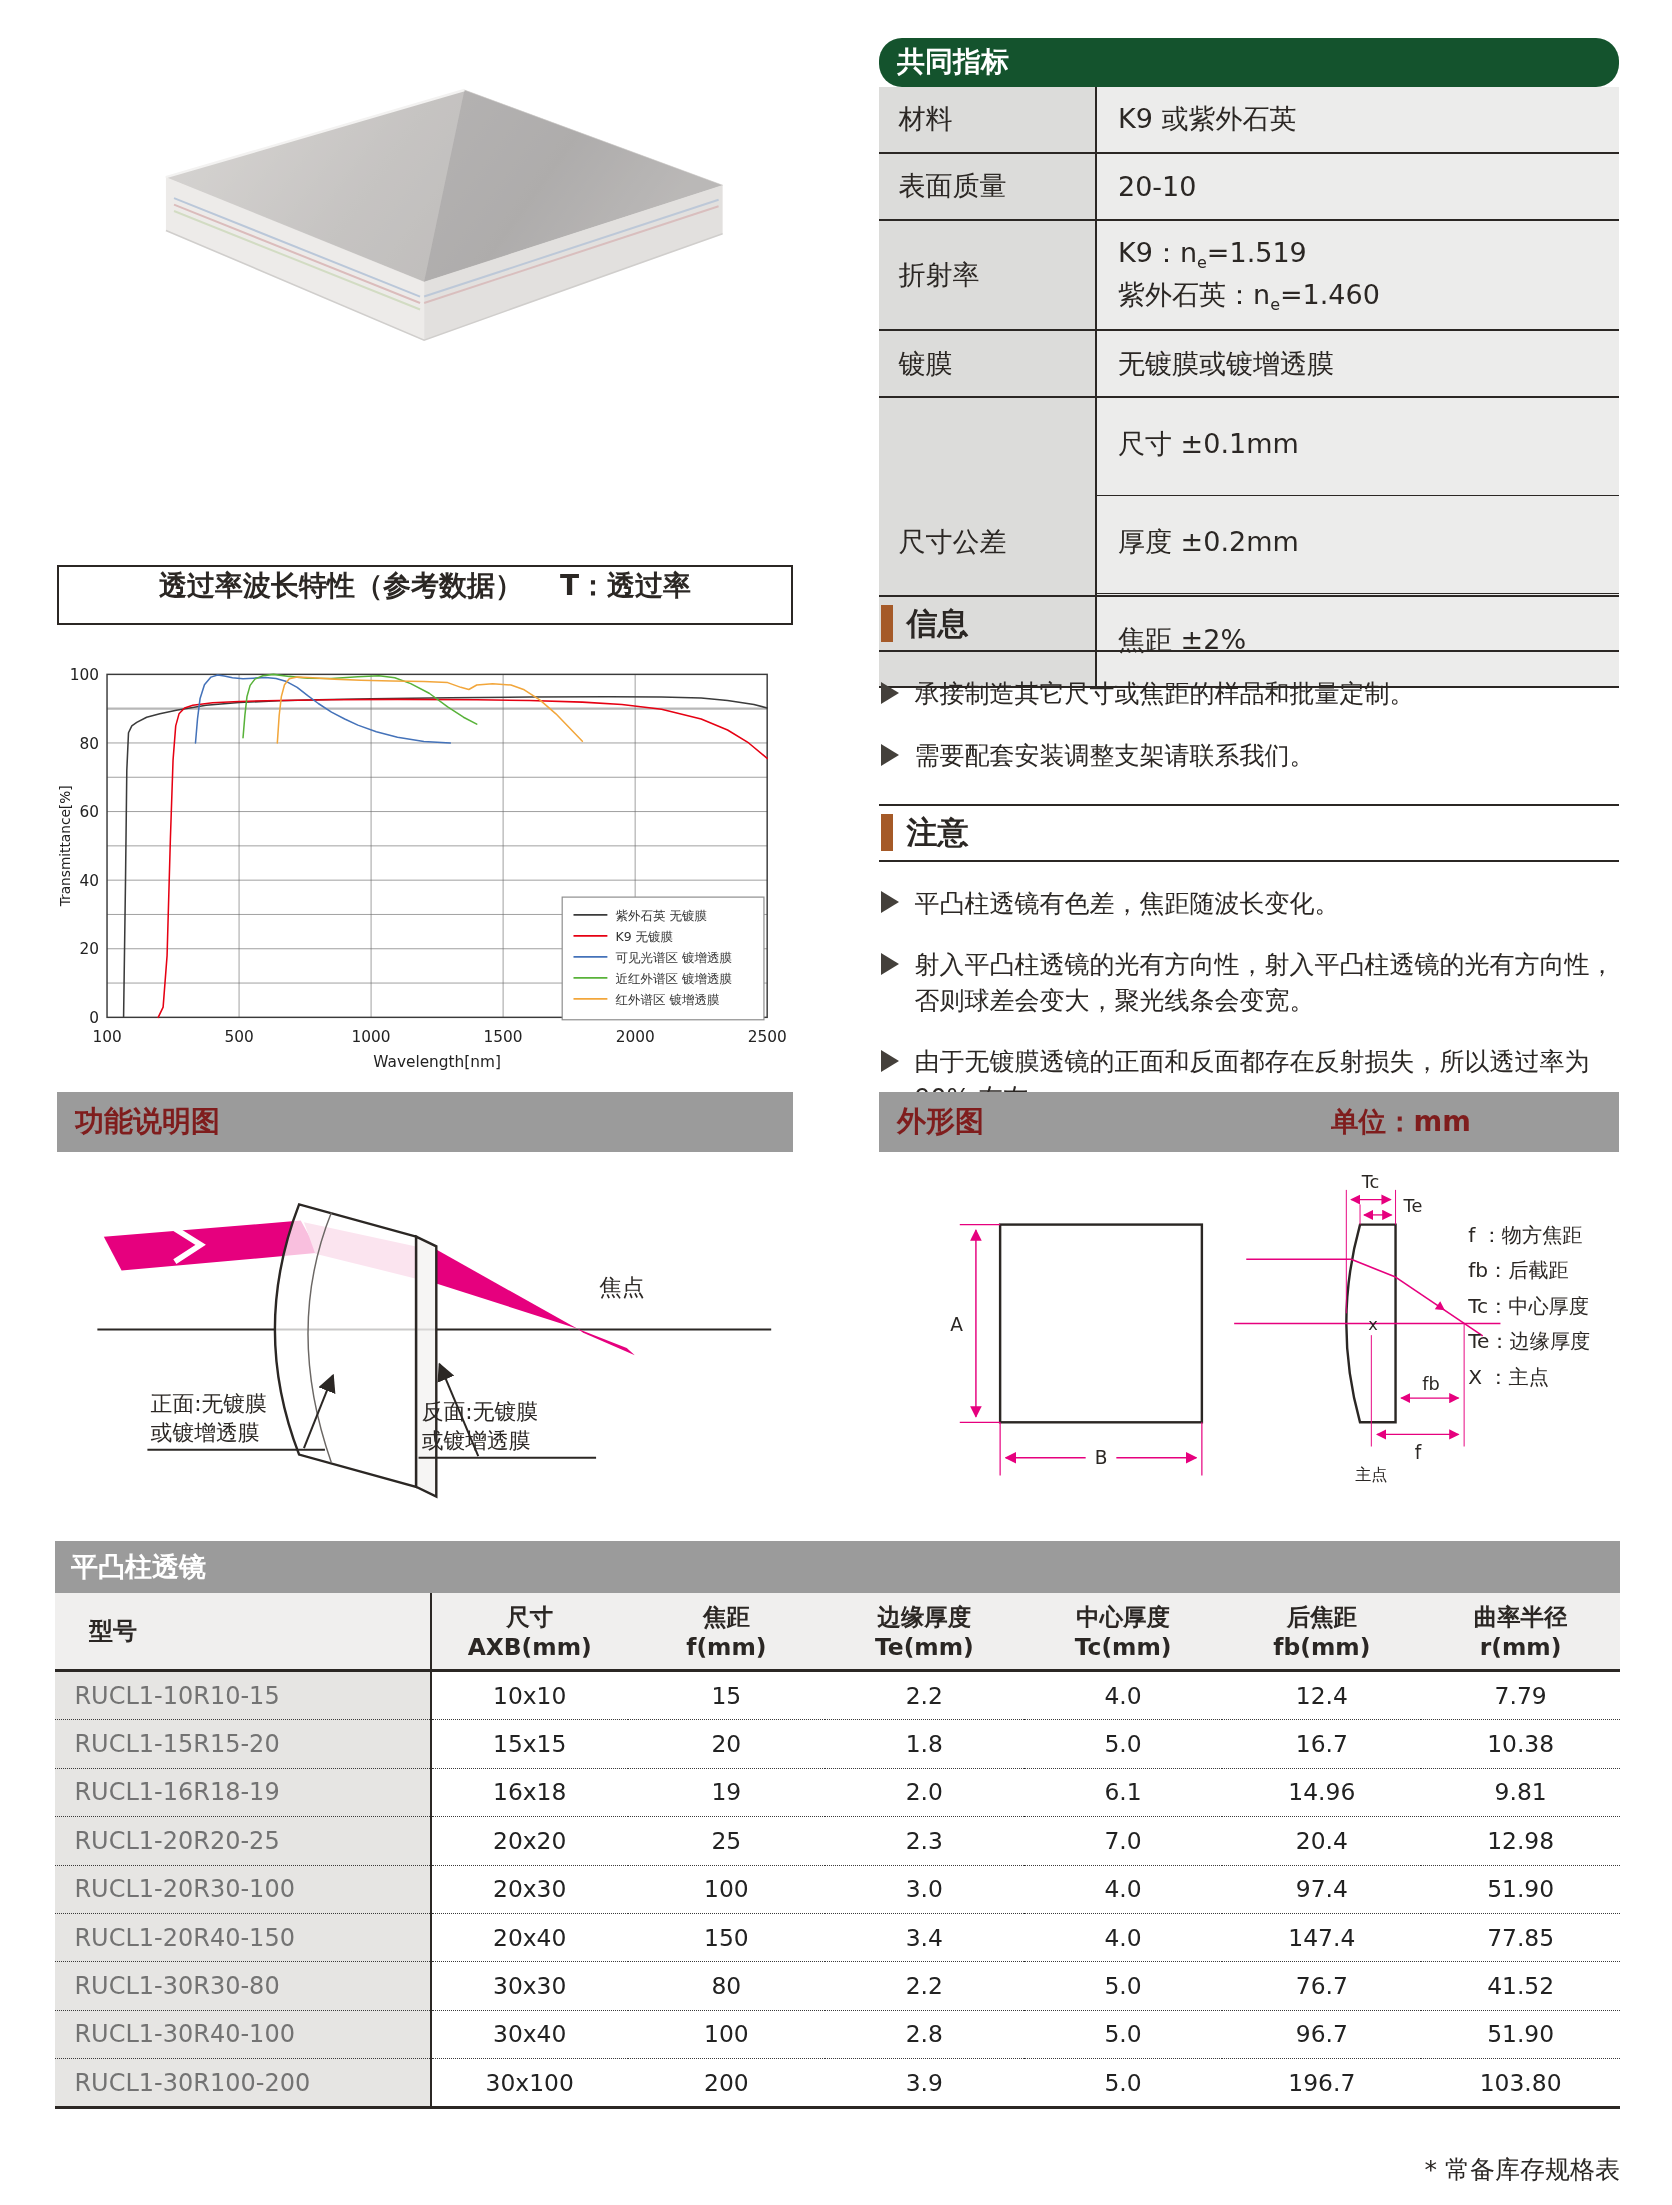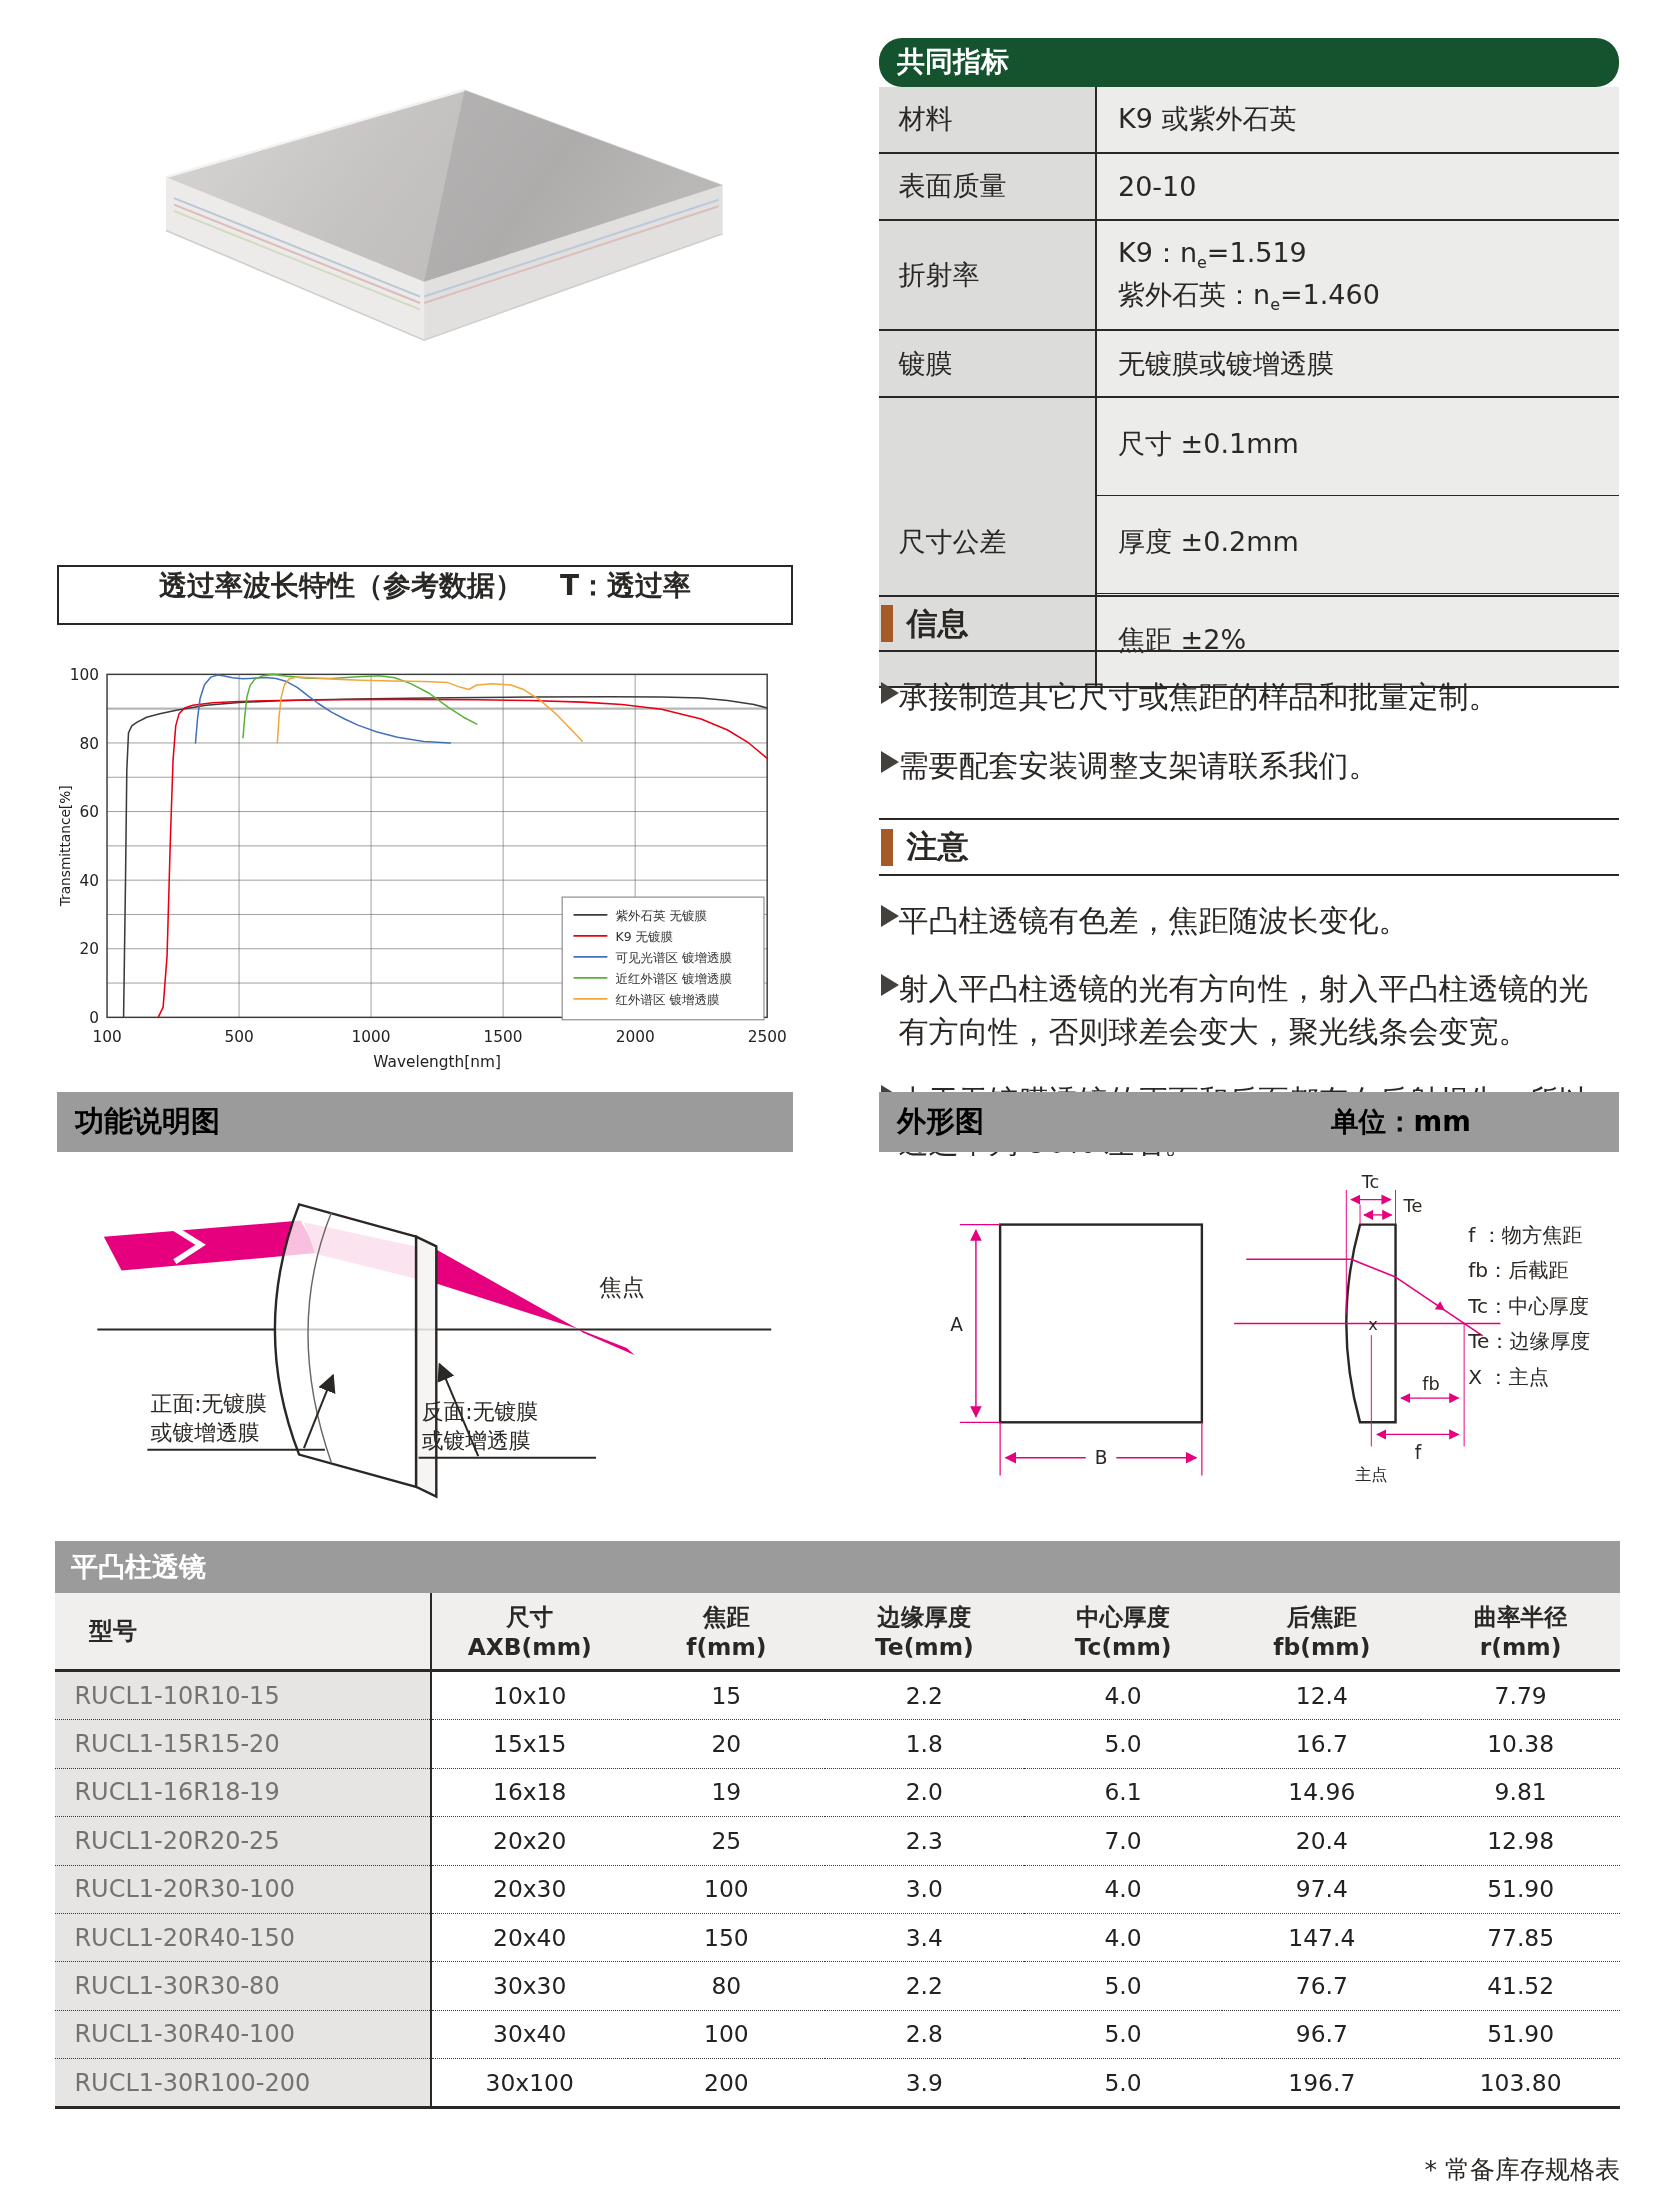--- a/index.html
+++ b/index.html
@@ -29,26 +29,26 @@
                    gap:37px;font-size:28px;font-weight:bold;}
   .chart-wrap{left:57px;top:642px;width:736px;height:440px;}
 
   
   .side-sections{left:879px;top:595px;width:740px;}
   .sec-head{border-top:2.4px solid #2b2724;border-bottom:2.4px solid #2b2724;
             display:flex;align-items:center;gap:14px;padding:5.7px 1.6px;text-align:center;}
   .sec-bar{width:12px;height:37px;background:#a55a28;}
   .sec-title{font-size:31px;font-weight:bold;}
   .bullets{padding:24px 1.6px 4.8px 1.6px;}
-  .bullet{display:flex;margin-bottom:26px;font-size:30px;line-height:1.42;}
+  .bullet{display:flex;gap:16px;margin-bottom:26px;font-size:25px;line-height:1.42;}
   .tri{flex:0 0 auto;width:0;height:0;border-left:18.6px solid #44403b;
        border-top:11.3px solid transparent;border-bottom:11.3px solid transparent;margin-top:5.7px;}
 
   
-  .bar{background:#9b9b9b;color:#000000;font-size:29px;font-weight:bold;
+  .bar{background:#9b9b9b;color:#7f1d1d;font-size:29px;font-weight:bold;
        display:flex;align-items:center;padding:12px 18px;box-sizing:border-box;height:60px;position:absolute;}
   .bar .unit{position:absolute;left:452px;font-size:27.5px;}
 
   .diagram{background:#fff;}
 
   
   .pt{left:55px;top:1541px;width:1565px;}
   .pt-title{background:#9b9b9b;color:#fff;font-size:27px;font-weight:bold;
             padding:9px 16px;line-height:34px;}
   table.pt-table{width:100%;border-collapse:collapse;border-bottom:3.2px solid #2b2724;}

